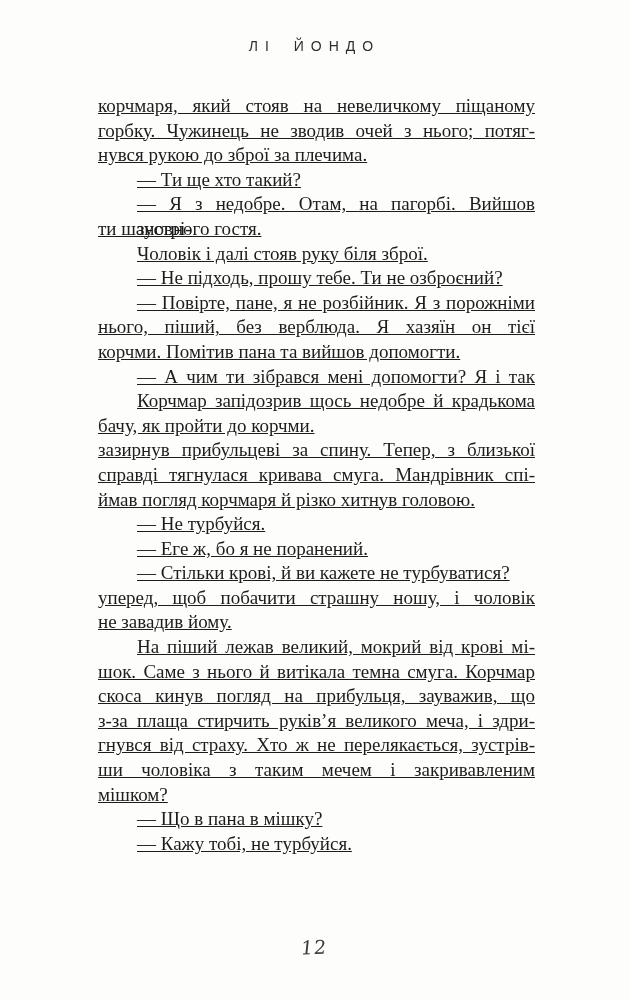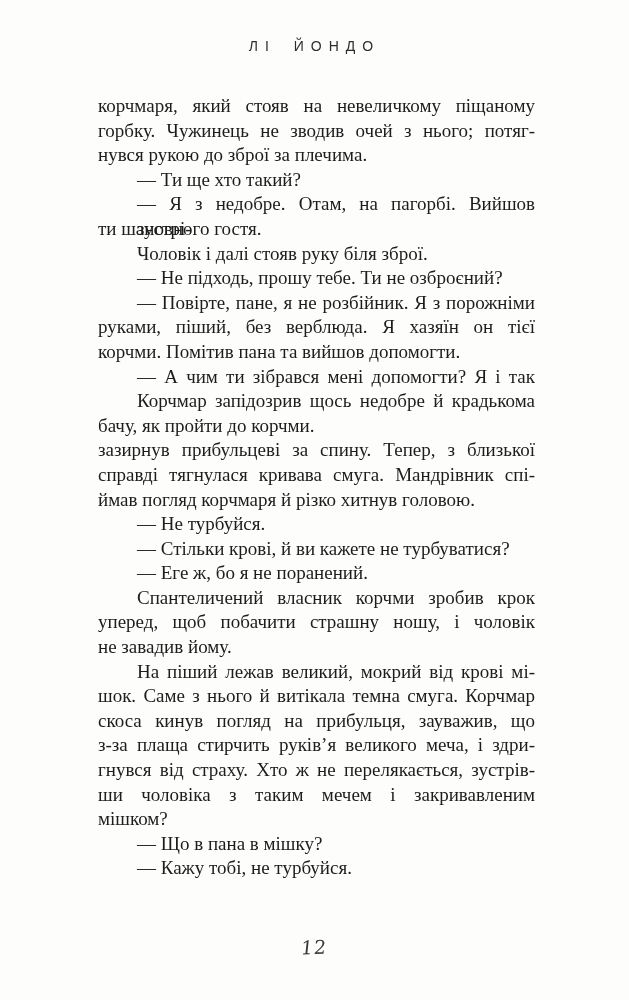--- a/index.html
+++ b/index.html
@@ -35,20 +35,21 @@
     width: 437px;
     font-family: "Liberation Serif", serif;
     font-size: 19px;
     line-height: 24.6px;
     color: #1d1d1d;
   }
   .line {
     height: 24.6px;
     text-align: left;
     text-align-last: left;
+    text-decoration: underline;
   }
   .line.fill {
     text-align: justify;
     text-align-last: justify;
   }
   .line.indent {
     padding-left: 39px;
   }
   .page-number {
     position: absolute;
@@ -75,32 +76,31 @@
   <div class="text-block" style="color: rgb(29, 29, 29);">
       <div class="line fill">корчмаря, який стояв на невеличкому піщаному</div>
       <div class="line fill">горбку. Чужинець не зводив очей з нього; потяг-</div>
       <div class="line">нувся рукою до зброї за плечима.</div>
       <div class="line indent">— Ти ще хто такий?</div>
       <div class="line indent fill">— Я з недобре. Отам, на пагорбі. Вийшов зустрі-</div>
       <div class="line">ти шановного гостя.</div>
       <div class="line indent">Чоловік і далі стояв руку біля зброї.</div>
       <div class="line indent">— Не підходь, прошу тебе. Ти не озброєний?</div>
       <div class="line indent fill">— Повірте, пане, я не розбійник. Я з порожніми</div>
-      <div class="line fill">руками, піший, без верблюда. Я хазяїн он тієї</div>
+      <div class="line fill">нього, піший, без верблюда. Я хазяїн он тієї</div>
       <div class="line">корчми. Помітив пана та вийшов допомогти.</div>
       <div class="line indent fill">— А чим ти зібрався мені допомогти? Я і так</div>
       <div class="line indent fill">Корчмар запідозрив щось недобре й крадькома</div>
       <div class="line">бачу, як пройти до корчми.</div>
       <div class="line fill">зазирнув прибульцеві за спину. Тепер, з близької</div>
       <div class="line fill">справді тягнулася кривава смуга. Мандрівник спі-</div>
       <div class="line">ймав погляд корчмаря й різко хитнув головою.</div>
       <div class="line indent">— Не турбуйся.</div>
+      <div class="line indent">— Еге ж, бо я не поранений.</div>
       <div class="line indent">— Стільки крові, й ви кажете не турбуватися?</div>
-      <div class="line indent">— Еге ж, бо я не поранений.</div>
-      <div class="line indent fill">Спантеличений власник корчми зробив крок</div>
       <div class="line fill">уперед, щоб побачити страшну ношу, і чоловік</div>
       <div class="line">не завадив йому.</div>
       <div class="line indent fill">На піший лежав великий, мокрий від крові мі-</div>
       <div class="line fill">шок. Саме з нього й витікала темна смуга. Корчмар</div>
       <div class="line fill">скоса кинув погляд на прибульця, зауважив, що</div>
       <div class="line fill">з-за плаща стирчить руків’я великого меча, і здри-</div>
       <div class="line fill">гнувся від страху. Хто ж не перелякається, зустрів-</div>
       <div class="line fill">ши чоловіка з таким мечем і закривавленим</div>
       <div class="line">мішком?</div>
       <div class="line indent">— Що в пана в мішку?</div>

